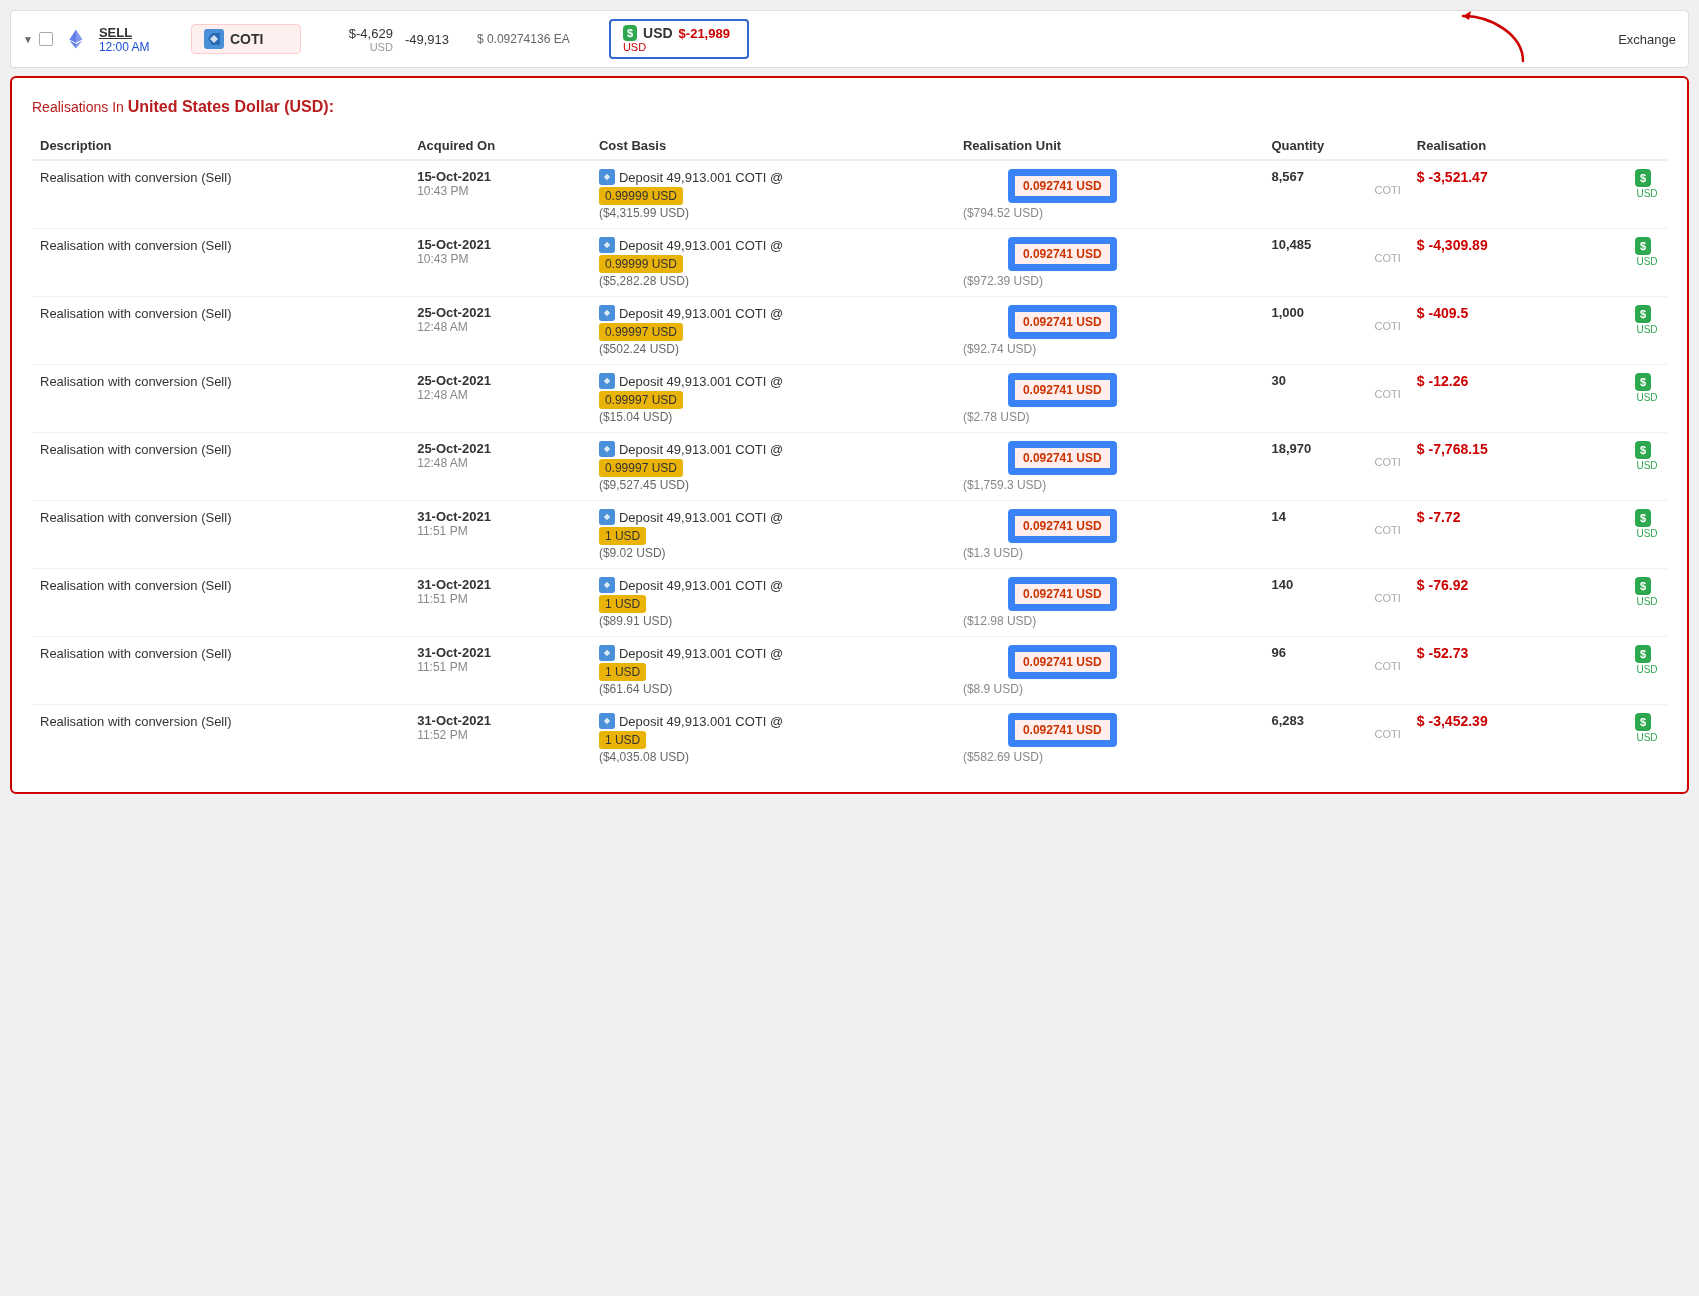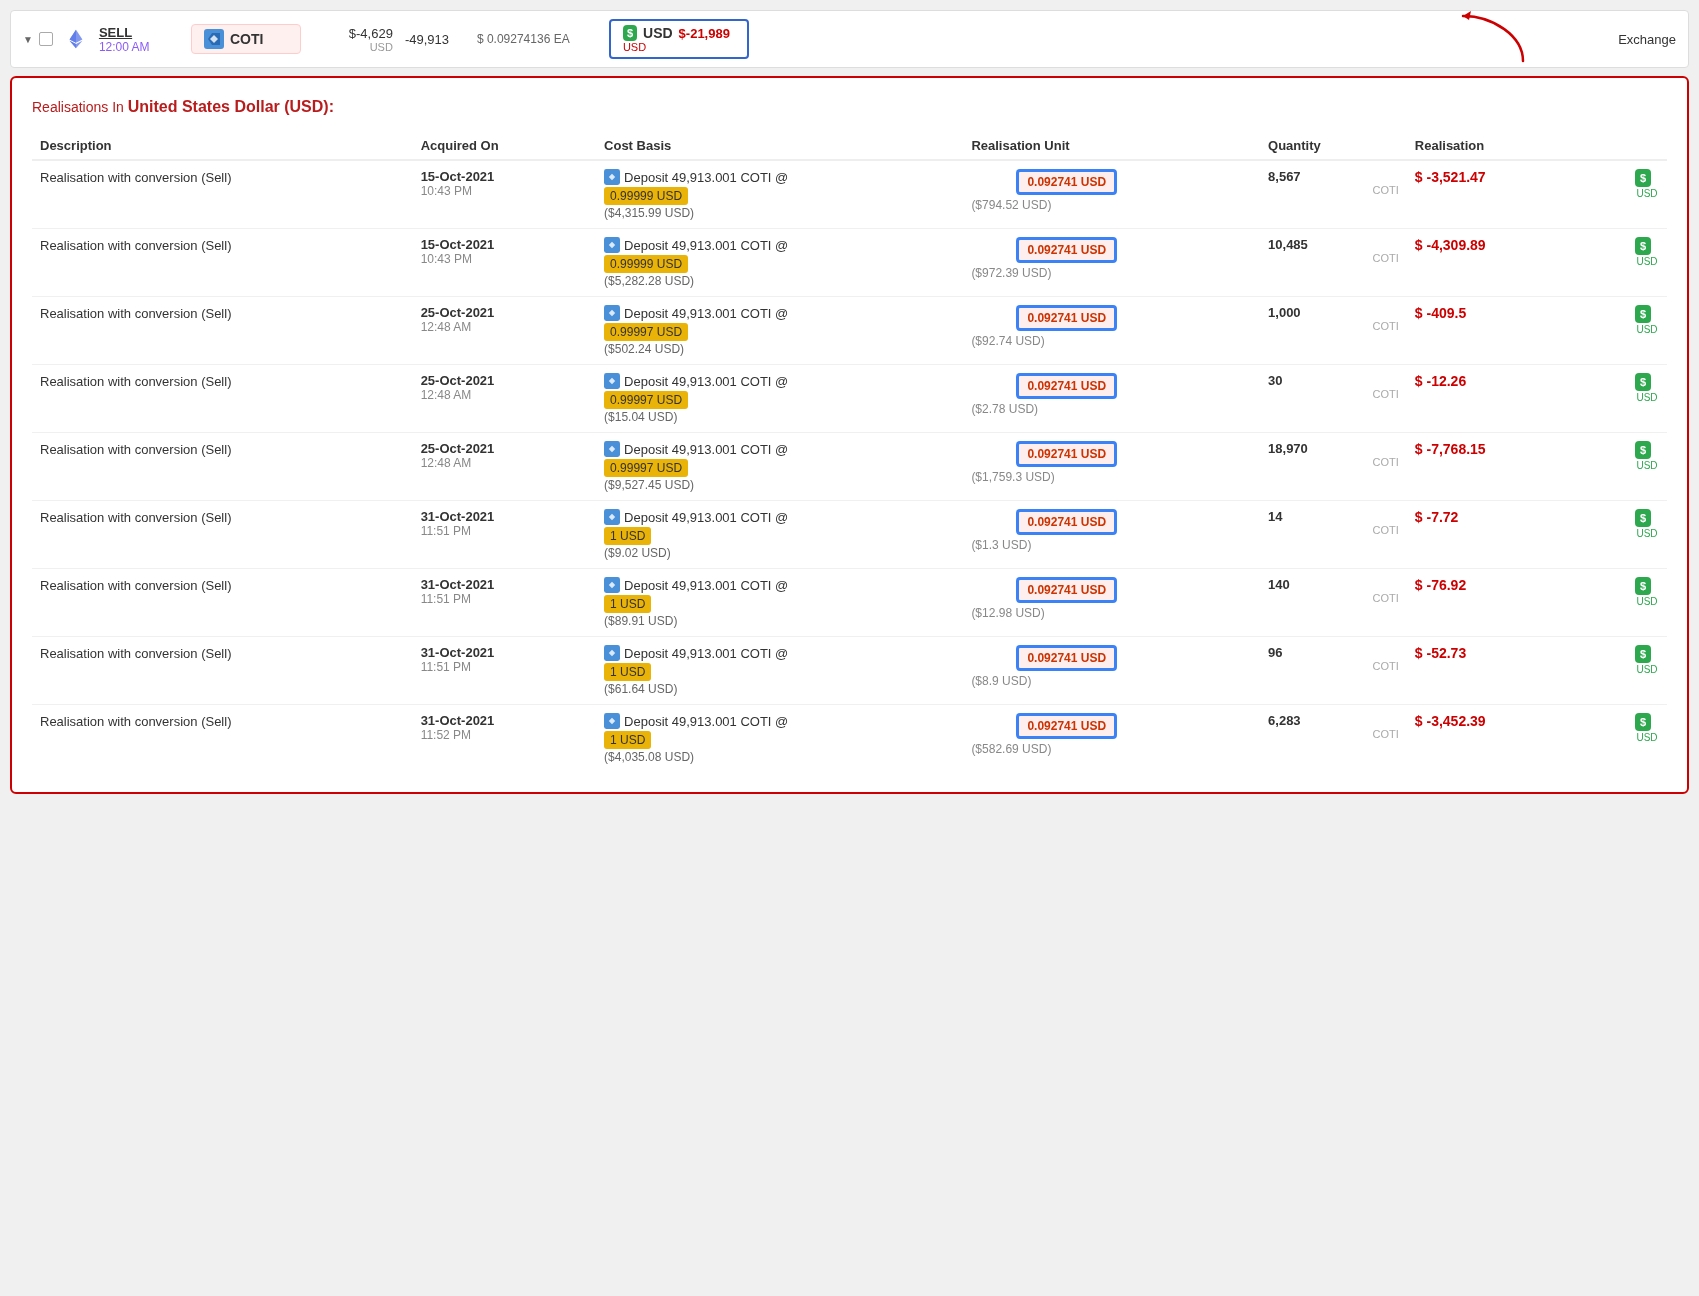--- a/index.html
+++ b/index.html
@@ -10,21 +10,21 @@
     .date-header { font-size: 15px; font-weight: 600; color: #333; margin-bottom: 8px; padding: 4px 0; }
 
     .transaction-row { display: flex; align-items: center; background: #fff; border: 1px solid #ddd; border-radius: 4px; padding: 8px 12px; margin-bottom: 4px; gap: 12px; position: relative; }
 
     .tx-expand { display: flex; align-items: center; gap: 6px; flex-shrink: 0; }
     .tx-expand .arrow { font-size: 10px; color: #666; cursor: pointer; }
     .tx-expand .checkbox { width: 14px; height: 14px; border: 1px solid #aaa; border-radius: 2px; flex-shrink: 0; }
 
     .tx-type-block { display: flex; flex-direction: column; align-items: flex-start; flex-shrink: 0; width: 80px; }
     .tx-type-label { font-size: 13px; font-weight: 700; color: #333; text-decoration: underline; }
-    .tx-time { font-size: 12px; color: #8b5cf6; text-align: right; }
+    .tx-time { font-size: 12px; color: #1d4ed8; text-align: right; }
 
     .asset-block { display: flex; flex-direction: column; align-items: flex-start; background: #fff0f0; border: 1px solid #ffcccc; border-radius: 4px; padding: 4px 12px; min-width: 110px; flex-shrink: 0; }
     .asset-name { font-size: 14px; font-weight: 600; color: #333; display: flex; align-items: center; gap: 6px; }
 
     .amount-block { display: flex; flex-direction: column; align-items: flex-end; min-width: 80px; flex-shrink: 0; }
     .amount-value { font-size: 13px; color: #333; }
     .amount-currency { font-size: 11px; color: #999; }
 
     .quantity-block { font-size: 13px; color: #333; min-width: 60px; flex-shrink: 0; }
 
@@ -57,21 +57,21 @@
     .acquired-date { font-weight: 600; color: #333; }
     .acquired-time { color: #888; font-size: 12px; }
 
     .cost-basis-cell { min-width: 200px; }
     .deposit-line { display: flex; align-items: center; gap: 4px; flex-wrap: wrap; }
     .deposit-text { font-size: 13px; color: #333; }
     .cost-badge { background: #eab308; border-radius: 3px; padding: 2px 6px; font-size: 12px; font-weight: 400; color: #333; display: inline-block; margin-top: 2px; }
     .cost-usd { color: #666; font-size: 12px; margin-top: 2px; }
 
     .real-unit-cell { min-width: 130px; }
-    .real-unit-badge { background: #ffeeee; border: 3px solid #3b82f6; color: #cc3300; border-radius: 4px; padding: 3px 8px; font-size: 12px; font-weight: 600; display: inline-block; margin-left: 45px; }
+    .real-unit-badge { background: #ffeeee; border: 7px solid #3b82f6; color: #cc3300; border-radius: 4px; padding: 3px 8px; font-size: 12px; font-weight: 600; display: inline-block; margin-left: 45px; }
     .real-unit-sub { color: #888; font-size: 12px; margin-top: 3px; }
 
     .qty-cell { min-width: 80px; }
     .qty-value { font-weight: 600; color: #333; }
     .qty-asset { color: #aaa; font-size: 11px; display: block; text-align: right; }
 
     .realisation-cell { min-width: 120px; }
     .real-value { color: #cc0000; font-weight: 700; font-size: 14px; }
 
     .usd-badge-cell { width: 40px; }

